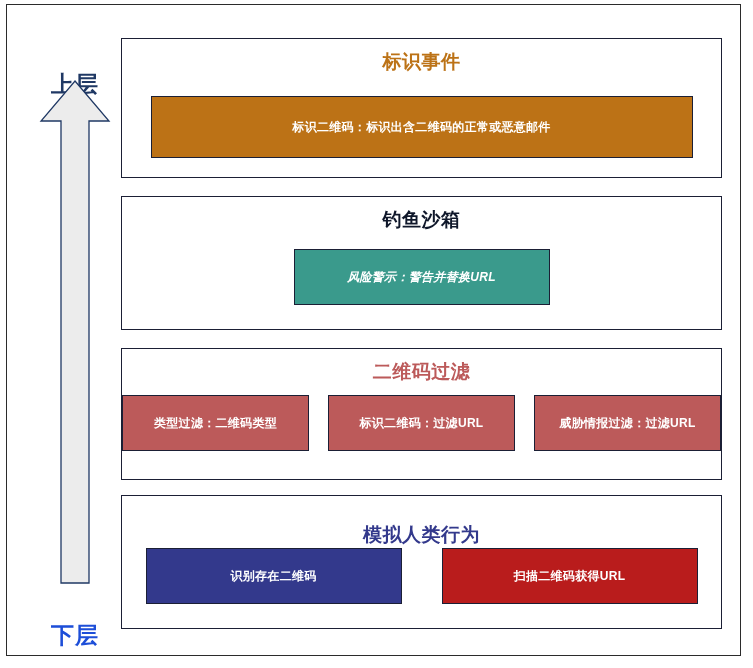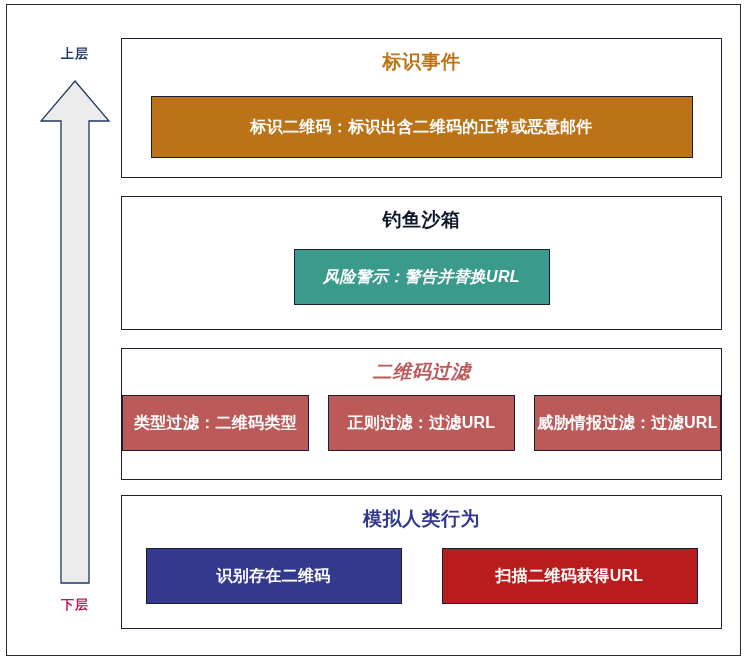--- a/index.html
+++ b/index.html
@@ -33,24 +33,25 @@
     left: 22px;
     top: 24px;
     width: 92px;
     height: 604px;
   }
   .axis-label {
     position: absolute;
     left: 0;
     width: 92px;
     text-align: center;
-    font-size: 13px;
+    font-size: 23px;
     font-weight: bold;
     color: #1F3864;
     letter-spacing: 1px;
+    margin-top: 24px;
   }
   #axis-label-top { top: 16px; }
   #axis-label-bottom { top: 567px; }
 
   #up-arrow-wrap {
     position: absolute;
     left: 8px;
     top: 48px;
     width: 76px;
     height: 510px;
@@ -81,21 +82,21 @@
     left: 0;
     right: 0;
     display: flex;
     justify-content: center;
     align-items: center;
   }
   .node-box {
     box-sizing: border-box;
     border: 1.2px solid #1b1f35;
     color: #ffffff;
-    font-size: 16px;
+    font-size: 12px;
     font-weight: bold;
     display: flex;
     align-items: center;
     justify-content: center;
     text-align: center;
     letter-spacing: 0.3px;
   }
 
   
   #section-identify { top: 33px; height: 140px; }
@@ -111,61 +112,61 @@
   #section-sandbox .node-box:first-child { width: 256px; }
 
   
   #section-filter { top: 343px; height: 132px; }
   #section-filter .layer-title { color: #BC5A5A; }
   #section-filter .node-row { top: 46px; gap: 19px; }
   #section-filter .node-box { width: 205px; height: 56px; }
 
   
   #section-human { top: 490px; height: 134px; }
-  #section-human .layer-title { color: #33398C; }
+  #section-human .layer-title { color: #33398C; margin-top: 16px; }
   #section-human .node-row { top: 52px; gap: 40px; }
   #section-human .node-box { width: 256px; height: 56px; }
 </style>
 </head>
 <body>
 
 <div id="diagram-frame">
 
   <div id="axis-column">
 
     <div class="axis-label" id="axis-label-top" style="color: rgb(31, 56, 100);">上层</div>
 
     <div id="up-arrow-wrap">
       <svg width="76" height="510" viewBox="0 0 76 510" xmlns="http://www.w3.org/2000/svg">
         <polygon points="38,4 72,44 52,44 52,506 24,506 24,44 4,44" fill="#ECECEC" stroke="#1F3864" stroke-width="1.3" stroke-linejoin="miter"></polygon>
       </svg>
     </div>
 
-    <div class="axis-label" id="axis-label-bottom" style="color: #be185d;">下层</div>
+    <div class="axis-label" id="axis-label-bottom" style="color: #1d4ed8;">下层</div>
   </div>
 
   <div class="layer-section" id="section-identify">
     <div class="layer-title" style="color: rgb(188, 114, 22);">标识事件</div>
     <div class="node-row">
       <div class="node-box" style="background-color: rgb(188, 114, 22);">标识二维码：标识出含二维码的正常或恶意邮件</div>
     </div>
   </div>
 
   <div class="layer-section" id="section-sandbox">
     <div class="layer-title" style="color: #0f172a;">钓鱼沙箱</div>
     <div class="node-row">
       <div class="node-box" style="background-color: rgb(58, 154, 140);">风险警示：警告并替换URL</div>
     </div>
   </div>
 
   <div class="layer-section" id="section-filter">
-    <div class="layer-title" style="color: rgb(188, 90, 90); font-style: italic;">二维码过滤</div>
+    <div class="layer-title" style="color: rgb(188, 90, 90);">二维码过滤</div>
     <div class="node-row">
       <div class="node-box" style="background-color: rgb(188, 90, 90);">类型过滤：二维码类型</div>
-      <div class="node-box" style="background-color: rgb(188, 90, 90);">正则过滤：过滤URL</div>
+      <div class="node-box" style="background-color: rgb(188, 90, 90);">标识二维码：过滤URL</div>
       <div class="node-box" style="background-color: rgb(188, 90, 90);">威胁情报过滤：过滤URL</div>
     </div>
   </div>
 
   <div class="layer-section" id="section-human">
     <div class="layer-title" style="color: rgb(51, 57, 140);">模拟人类行为</div>
     <div class="node-row">
       <div class="node-box" style="background-color: rgb(51, 57, 140);">识别存在二维码</div>
       <div class="node-box" style="background-color: #b91c1c;">扫描二维码获得URL</div>
     </div>

